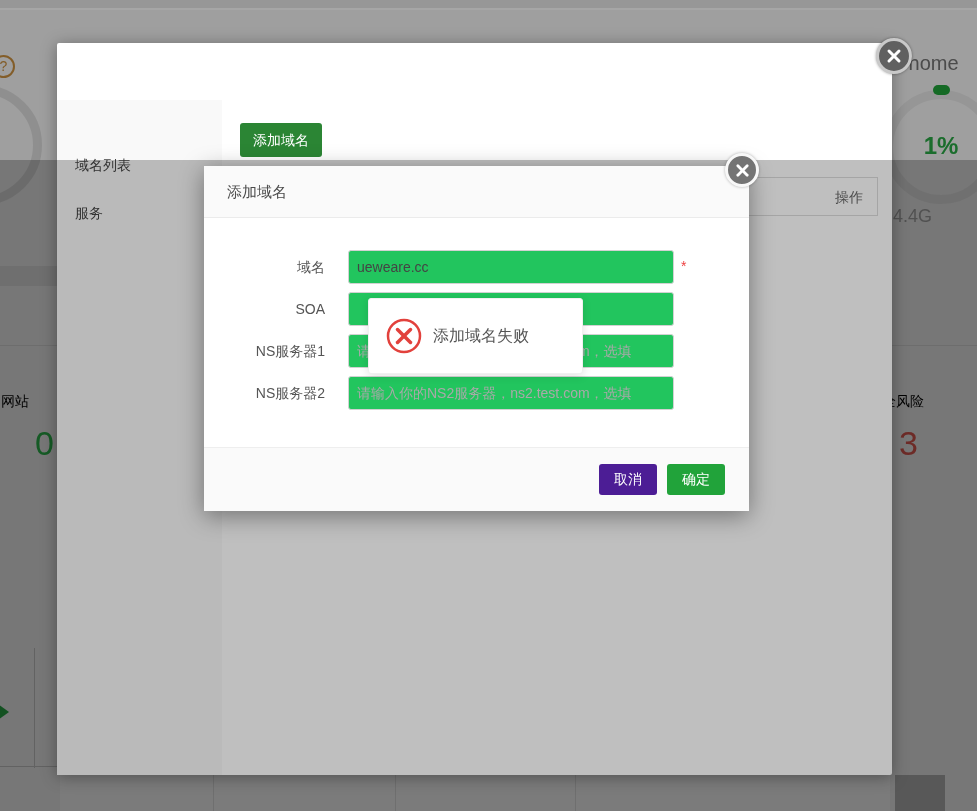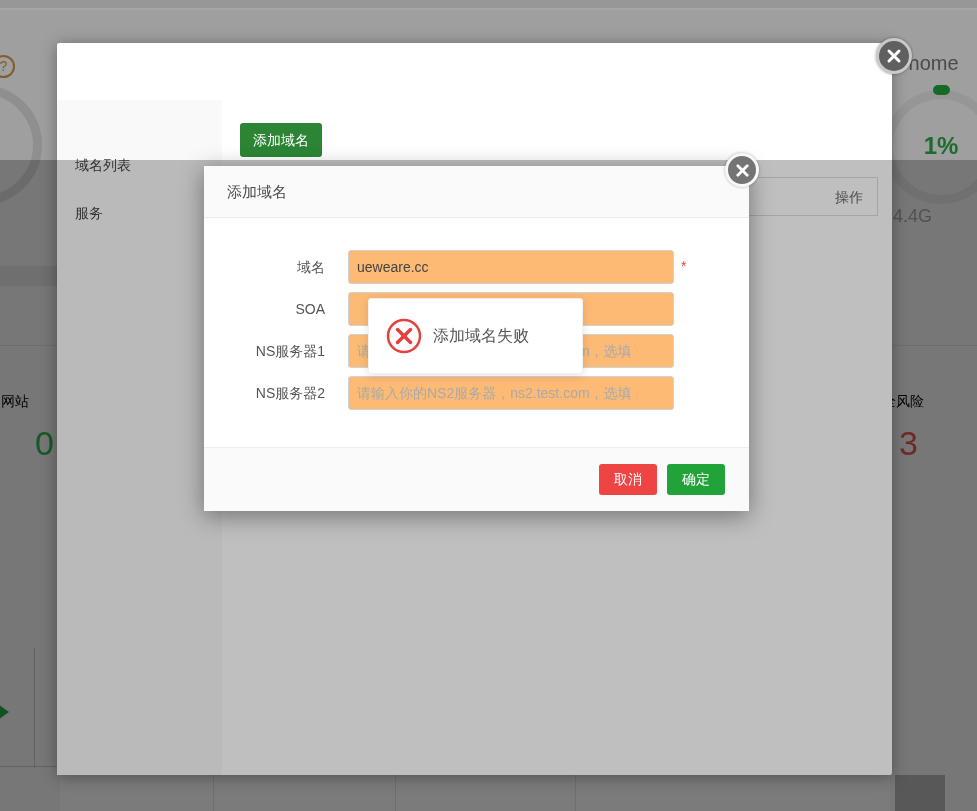--- a/index.html
+++ b/index.html
@@ -49,26 +49,26 @@
   
   .close-btn { border-radius:50%; display:flex; align-items:center; justify-content:center; cursor:pointer; }
   .close-main { left:819px; top:-5px; width:36px; height:36px; background:#606060; border:3px solid #c9c9c9; box-shadow:0 0 3px rgba(0,0,0,0.4); }
   .close-add { left:521px; top:-13px; width:34px; height:34px; background:#747474; border:3px solid #f8f8f8; box-shadow:0 0 3px rgba(0,0,0,0.3); }
 
   
   .modal-add { left:204px; top:166px; width:545px; height:345px; background:#ffffff; border-radius:2px; box-shadow:0 5px 25px rgba(0,0,0,0.4); z-index:40; }
   .add-header { position:absolute; left:0; top:0; width:100%; height:52px; background:#fafafa; border-bottom:1px solid #ebebeb; }
   .add-title { position:absolute; left:23px; top:17px; font-size:15px; color:#4a4a4a; }
   .form-label { position:absolute; left:0; width:121px; height:34px; line-height:34px; text-align:right; font-size:14px; color:#555; }
-  .form-input { position:absolute; left:144px; width:326px; height:34px; border:1px solid #d2d2d2; border-radius:3px; padding:0 8px; font-size:14px; color:#444; font-family:"Liberation Sans","DejaVu Sans",sans-serif; outline:none; background:#fdba74; }
+  .form-input { position:absolute; left:144px; width:326px; height:34px; border:1px solid #d2d2d2; border-radius:3px; padding:0 8px; font-size:14px; color:#444; font-family:"Liberation Sans","DejaVu Sans",sans-serif; outline:none; background:#22c55e; }
   .form-input::placeholder { color:#a9a9a9; opacity:1; }
   .req-star { position:absolute; left:477px; font-size:14px; color:#ed3f3f; }
   .add-footer { position:absolute; left:0; bottom:0; width:100%; height:64px; background:#fafafa; border-top:1px solid #eeeeee; }
   .btn { position:absolute; top:16px; width:58px; height:31px; border:none; border-radius:3px; font-size:14px; color:#fff; cursor:pointer; font-family:"Liberation Sans","DejaVu Sans",sans-serif; }
-  .btn-cancel { left:395px; background:#ef4444; }
+  .btn-cancel { left:395px; background:#4c1d95; }
   .btn-ok { left:463px; background:#21a33a; }
 
   
   .toast { left:368px; top:298px; width:215px; height:76px; background:#fff; border:1px solid #f0f0f0; border-radius:3px; box-shadow:0 2px 10px rgba(0,0,0,0.12); z-index:50; display:flex; align-items:center; }
   .toast-icon { margin-left:17px; width:36px; height:36px; flex:0 0 36px; }
   .toast-text { margin-left:11px; font-size:16px; color:#555; white-space:nowrap; }
 </style>
 </head>
 <body>
 

